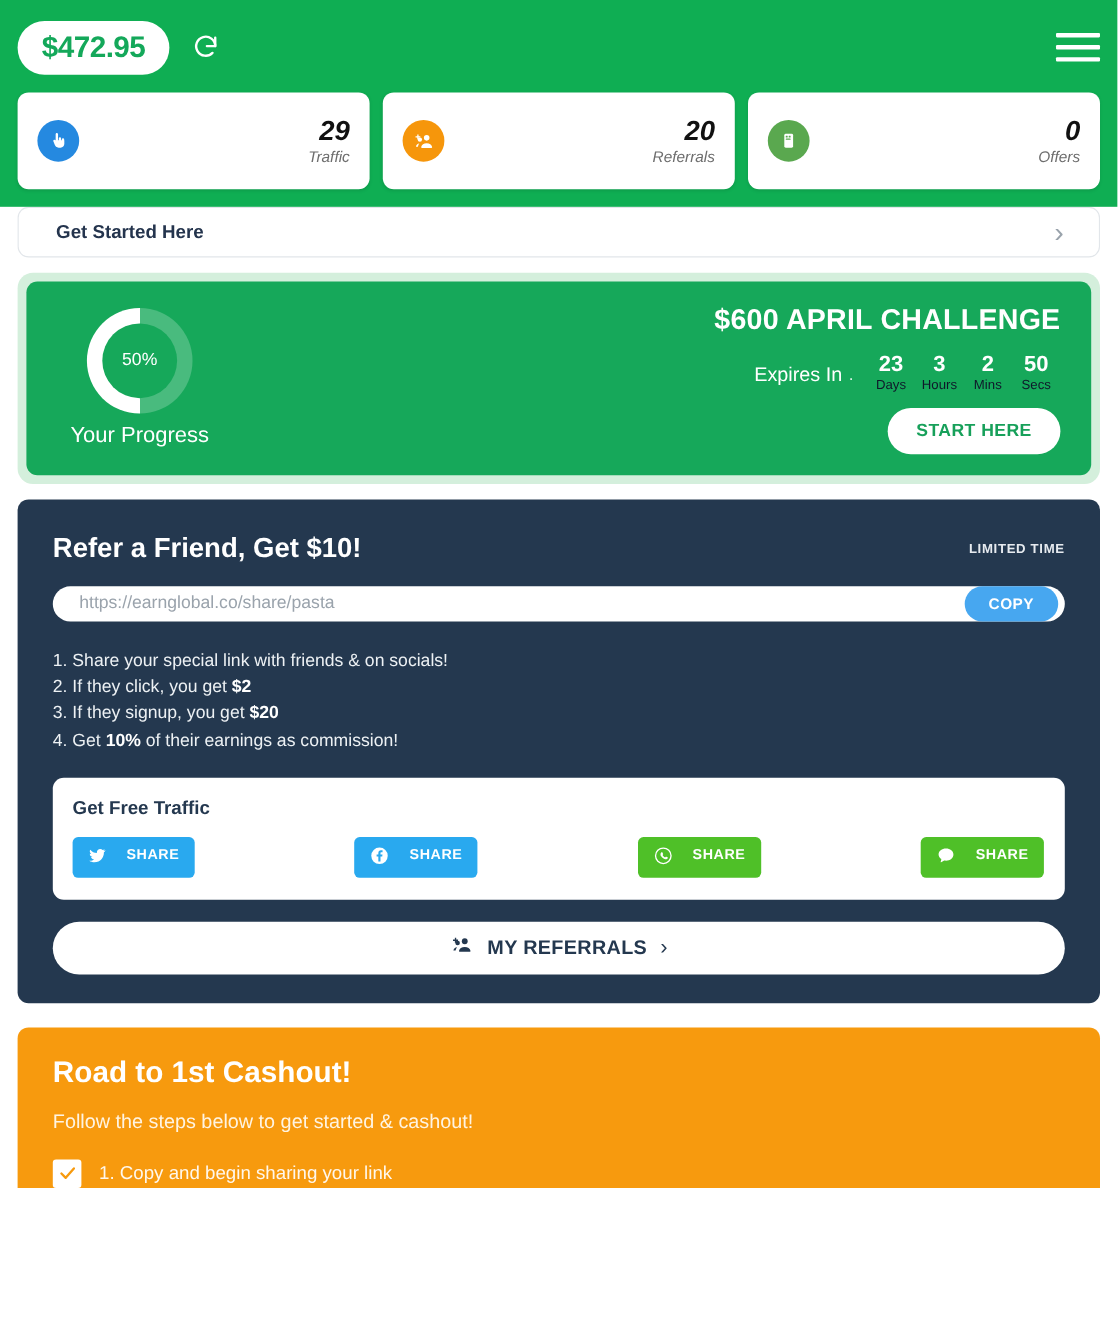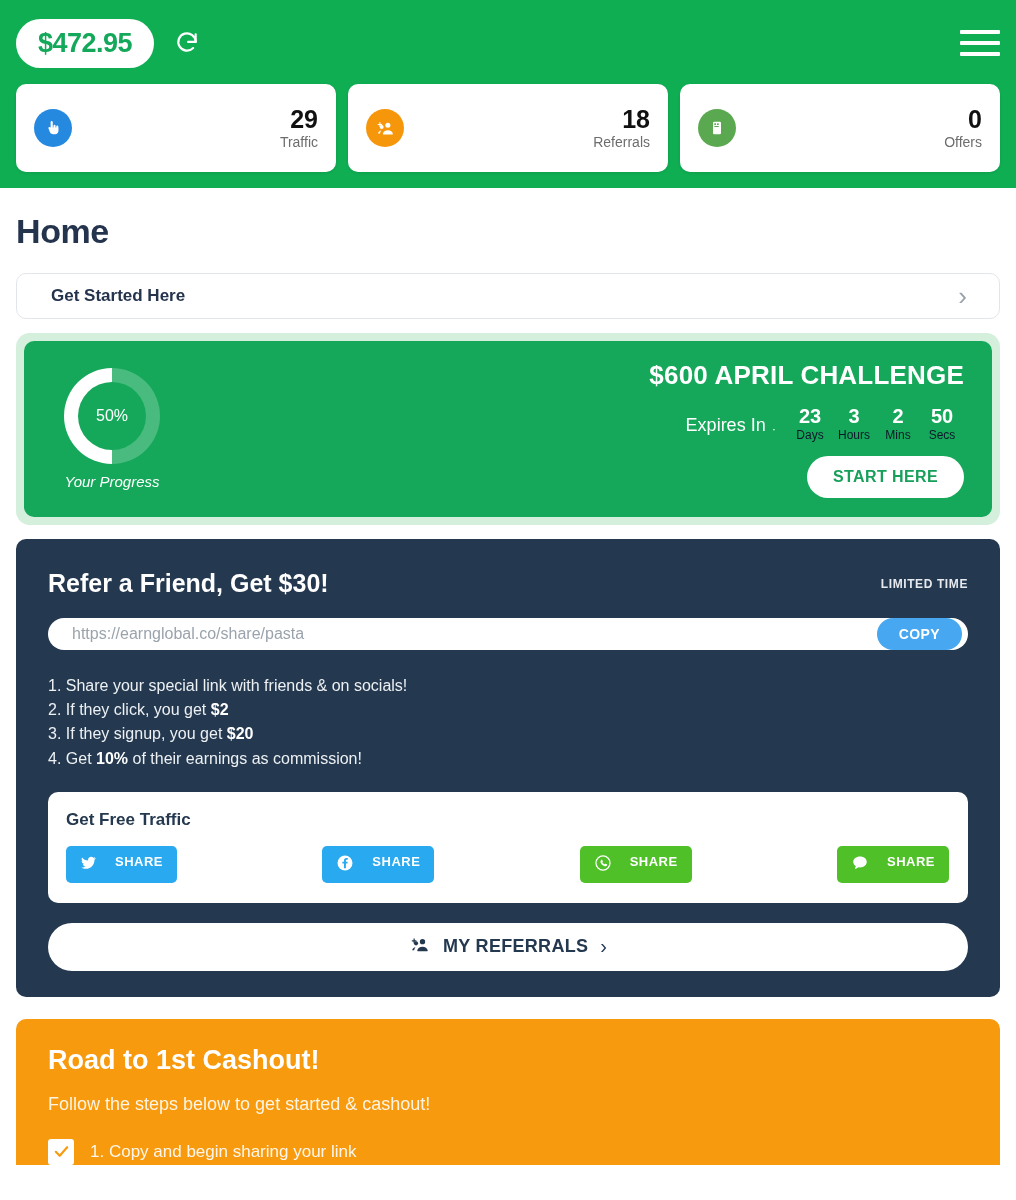--- a/index.html
+++ b/index.html
@@ -59,20 +59,21 @@
     width: 40px;
     background: #ffffff;
     border-radius: 1px;
   }
 
   
   .stats-row {
     display: flex;
     gap: 12px;
     margin-top: 12px;
+    font-style: italic;
   }
   .stat-card {
     flex: 1;
     background: #ffffff;
     border-radius: 10px;
     height: 88px;
     display: flex;
     align-items: center;
     padding: 0 18px;
     box-shadow: 0 1px 3px rgba(0,0,0,0.10);
@@ -181,23 +182,22 @@
     background: #16A85A;
   }
   .donut-label {
     position: relative;
     z-index: 2;
     font-size: 16px;
     color: #ffffff;
   }
   .progress-caption {
     margin-top: 9px;
-    font-size: 15px;
-    color: #ffffff;
-    font-style: italic;
+    font-size: 20px;
+    color: #ffffff;
   }
   .challenge-right {
     margin-left: auto;
     display: flex;
     flex-direction: column;
     align-items: flex-end;
   }
   .challenge-title {
     font-size: 26px;
     font-weight: bold;
@@ -453,21 +453,21 @@
       <div class="stat-icon referrals">
         <svg width="19" height="19" viewBox="0 0 24 24" fill="#ffffff">
           <circle cx="15" cy="8" r="3.2"></circle>
           <path d="M9.4 19.5h11.2c.5 0 .8-.4.7-.9-.5-2.7-3-4.4-6.3-4.4s-5.8 1.7-6.3 4.4c-.1.5.2.9.7.9z"></path>
           <circle cx="7.2" cy="10" r="2.5"></circle>
           <path d="M2.6 18.2c.4-2 1.8-3.3 4-3.6-.8.9-1.4 2.1-1.6 3.6H2.6z"></path>
           <path d="M4.2 4.2h1.5v2h2v1.5h-2v2H4.2v-2h-2V6.2h2z"></path>
         </svg>
       </div>
       <div class="stat-text">
-        <div class="stat-value">18</div>
+        <div class="stat-value">20</div>
         <div class="stat-label">Referrals</div>
       </div>
     </div>
 
     <div class="stat-card">
       <div class="stat-icon offers">
         <svg width="16" height="16" viewBox="0 0 24 24" fill="#ffffff">
           <rect x="6" y="2.5" width="12" height="19" rx="2"></rect>
           <rect x="8" y="5" width="2.6" height="2.6" rx="0.5" fill="#5AA84F"></rect>
           <rect x="12" y="5" width="2.6" height="2.6" rx="0.5" fill="#5AA84F"></rect>
@@ -478,21 +478,20 @@
         <div class="stat-value">0</div>
         <div class="stat-label">Offers</div>
       </div>
     </div>
 
   </div>
 </div>
 
 <div class="main">
 
-  <h1 class="page-title">Home</h1>
 
   <div class="get-started">
     <span class="get-started-label">Get Started Here</span>
     <span class="chev-right">›</span>
   </div>
 
   <div class="challenge-outer">
     <div class="challenge">
 
       <div class="progress-block">
@@ -529,21 +528,21 @@
 
         <button class="start-here-btn">START HERE</button>
       </div>
 
     </div>
   </div>
 
   <div class="refer-card">
 
     <div class="refer-head">
-      <div class="refer-title">Refer a Friend, Get $30!</div>
+      <div class="refer-title">Refer a Friend, Get $10!</div>
       <div class="limited-badge">LIMITED TIME</div>
     </div>
 
     <div class="link-row">
       <input class="link-input" type="text" placeholder="https://earnglobal.co/share/pasta" style="">
       <button class="copy-btn">COPY</button>
     </div>
 
     <ul class="steps">
       <li>

